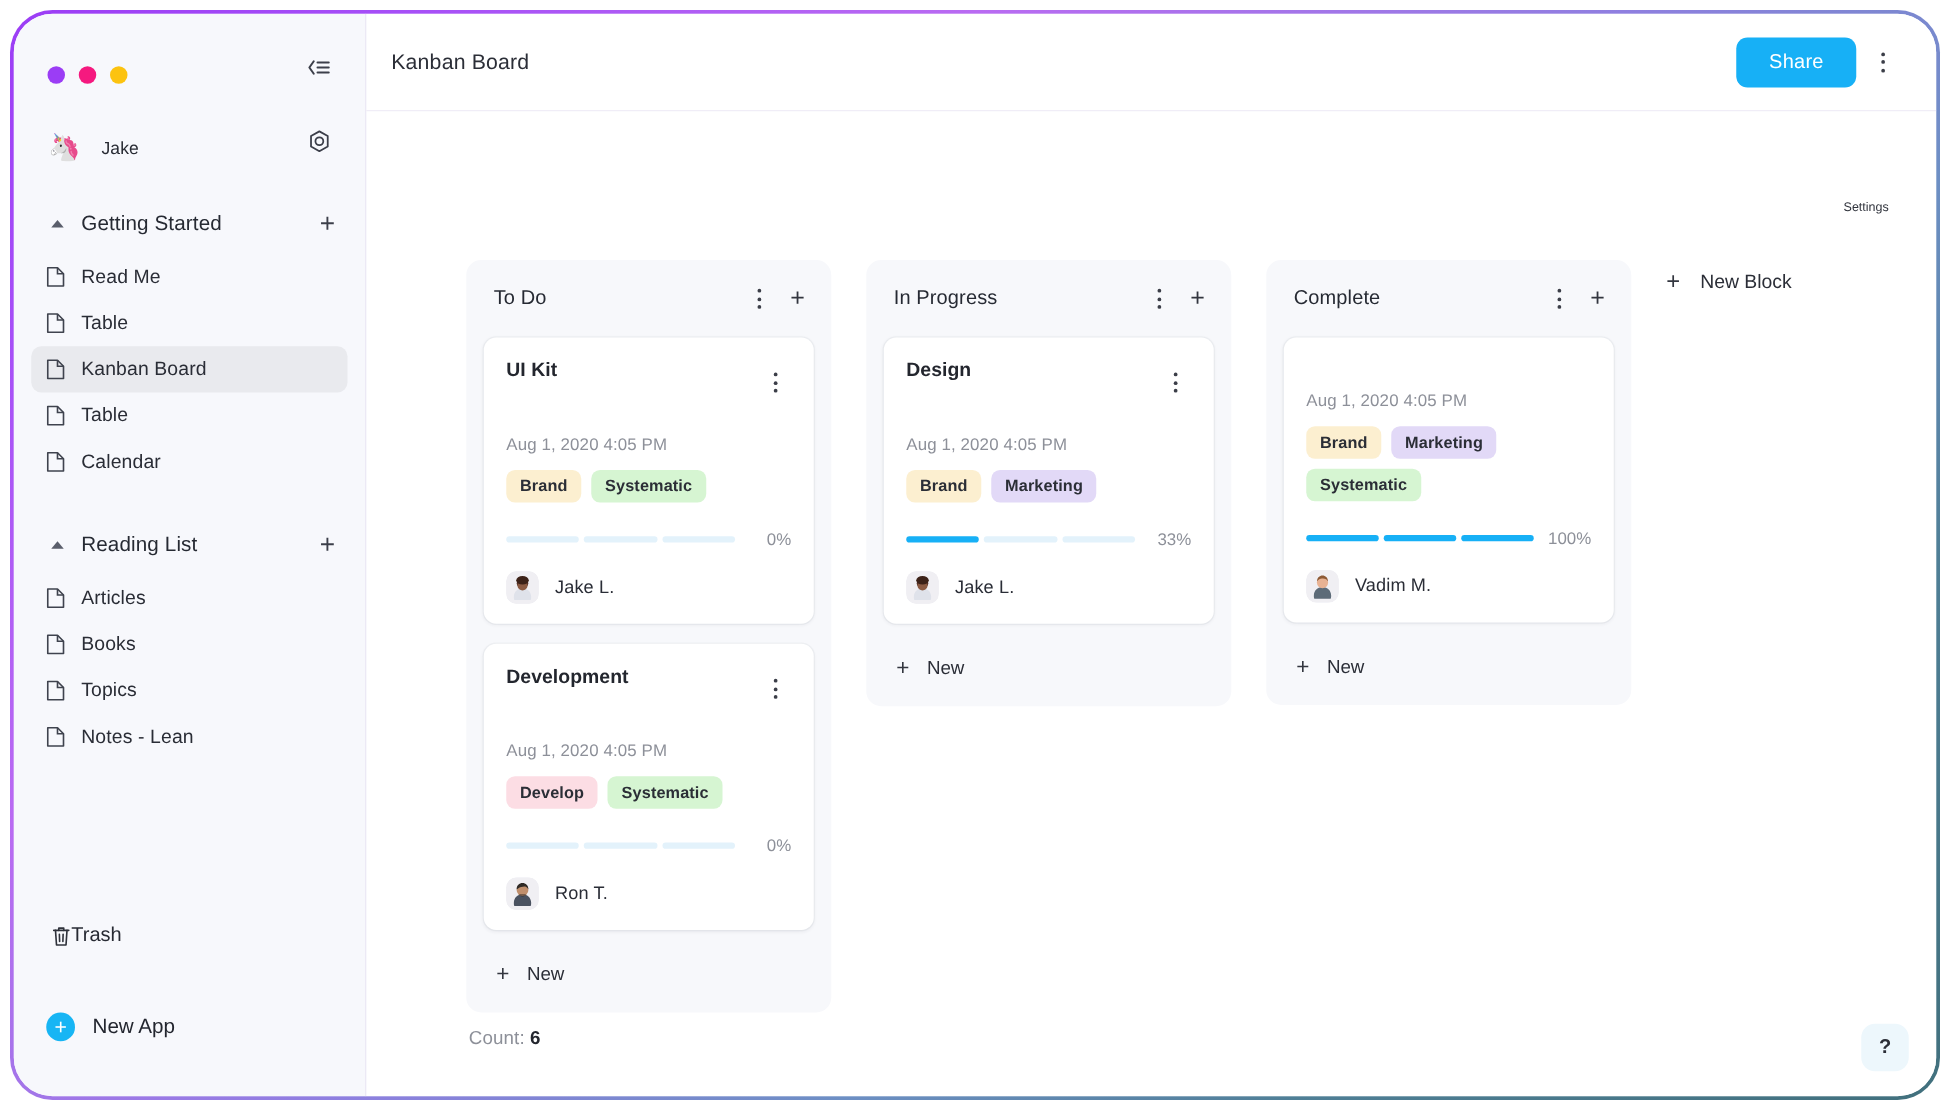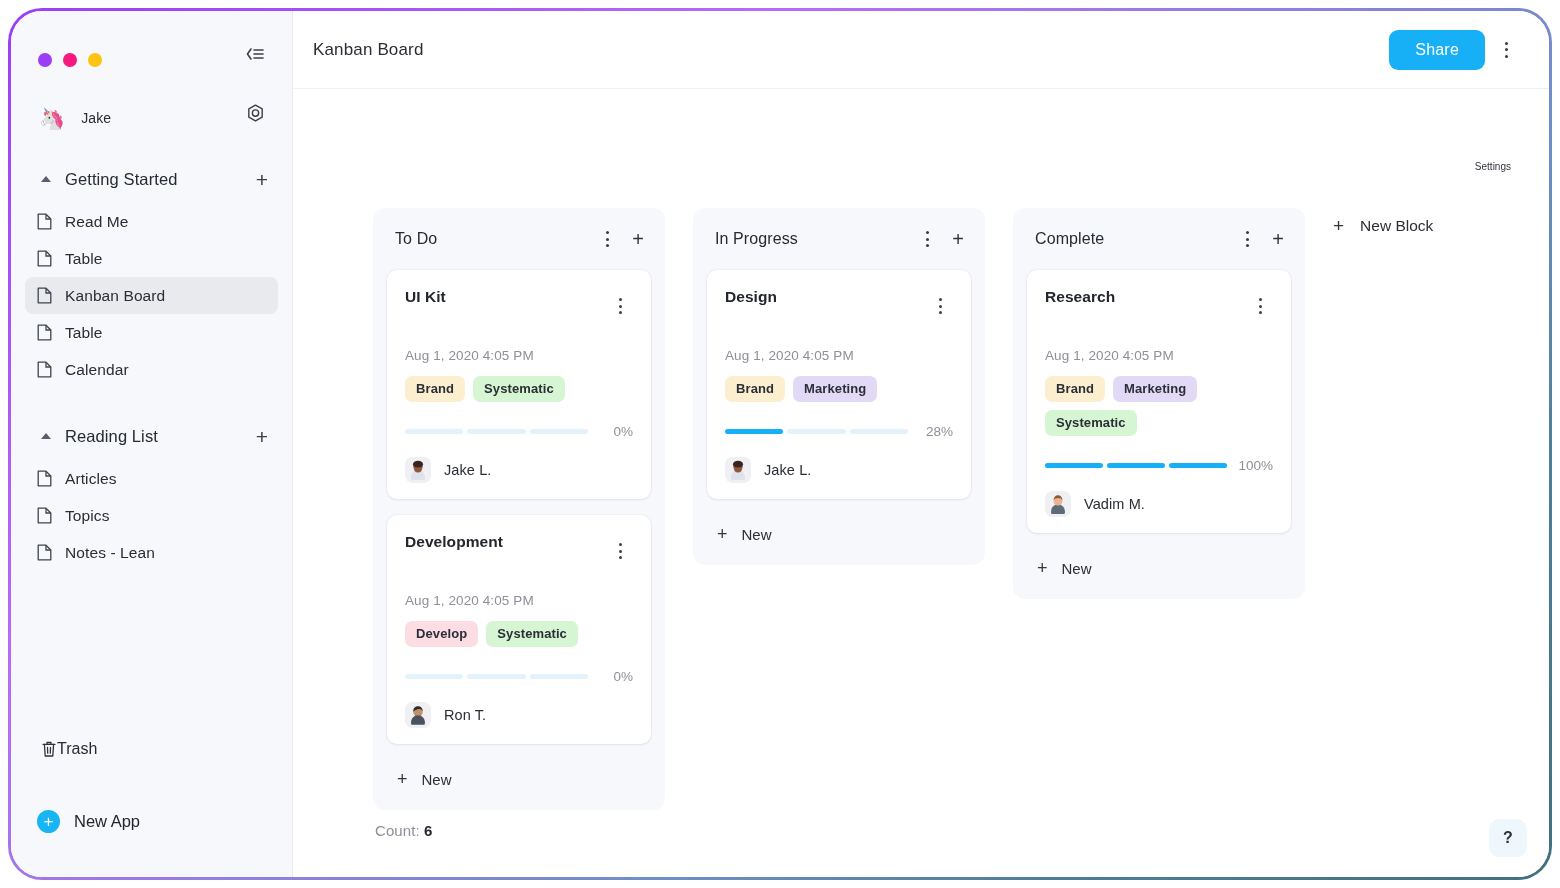--- a/index.html
+++ b/index.html
@@ -371,20 +371,27 @@
           <path d="M1.2 1.2 H9 L13.8 6 V15.8 H1.2 Z" stroke-linejoin="round"></path>
               <path d="M9 1.2 V6 H13.8"></path>
         </svg>
         <span class="nav-label">Articles</span>
       </div>
       <div class="nav-item">
         <svg class="doc-ico" viewBox="0 0 15 17" fill="none" stroke="currentColor" stroke-width="1.3">
           <path d="M1.2 1.2 H9 L13.8 6 V15.8 H1.2 Z" stroke-linejoin="round"></path>
               <path d="M9 1.2 V6 H13.8"></path>
         </svg>
+        <span class="nav-label">Books</span>
+      </div>
+      <div class="nav-item">
+        <svg class="doc-ico" viewBox="0 0 15 17" fill="none" stroke="currentColor" stroke-width="1.3">
+          <path d="M1.2 1.2 H9 L13.8 6 V15.8 H1.2 Z" stroke-linejoin="round"></path>
+              <path d="M9 1.2 V6 H13.8"></path>
+        </svg>
         <span class="nav-label">Topics</span>
       </div>
       <div class="nav-item">
         <svg class="doc-ico" viewBox="0 0 15 17" fill="none" stroke="currentColor" stroke-width="1.3">
           <path d="M1.2 1.2 H9 L13.8 6 V15.8 H1.2 Z" stroke-linejoin="round"></path>
               <path d="M9 1.2 V6 H13.8"></path>
         </svg>
         <span class="nav-label">Notes - Lean</span>
       </div>
 
@@ -545,21 +552,21 @@
             <div class="tags">
               <span class="tag" style="background:#fcefd0">Brand</span>
               <span class="tag" style="background:#e2d9f7">Marketing</span>
             </div>
             <div class="progress-row">
               <span class="segbar">
                 <span class="seg on"></span>
                 <span class="seg"></span>
                 <span class="seg"></span>
               </span>
-              <span class="pct">28%</span>
+              <span class="pct">33%</span>
             </div>
             <div class="assignee">
               <span class="avatar">
                 <svg width="26" height="26" viewBox="0 0 26 26">
                       <rect width="26" height="26" rx="8" fill="#f0eff3"></rect>
                       <circle cx="13" cy="9.6" r="4.6" fill="#54332a"></circle>
                       <path d="M13 13.6c-4.4 0-6.6 3-6.9 6.3-.2 2 .4 3.1.4 3.1h13c0 0 .6-1.1.4-3.1-.3-3.3-2.5-6.3-6.9-6.3z" fill="#dfe2ea"></path>
                       <circle cx="13" cy="11.4" r="4" fill="#8a5a42"></circle>
                       <ellipse cx="13" cy="7.2" rx="5" ry="3.4" fill="#3c2218"></ellipse>
                     </svg>
@@ -581,28 +588,20 @@
               <span class="kebab">
                     <i></i>
                     <i></i>
                     <i></i>
                   </span>
               <span class="col-plus">+</span>
             </span>
           </div>
 
           <div class="card">
-            <div class="card-top">
-              <span class="card-title">Research</span>
-              <span class="kebab card-kebab">
-                    <i></i>
-                    <i></i>
-                    <i></i>
-                  </span>
-            </div>
             <div class="card-date">Aug 1, 2020 4:05 PM</div>
             <div class="tags">
               <span class="tag" style="background:#fcefd0">Brand</span>
               <span class="tag" style="background:#e2d9f7">Marketing</span>
               <span class="tag" style="background:#d6f5d2">Systematic</span>
             </div>
             <div class="progress-row">
               <span class="segbar">
                 <span class="seg on"></span>
                 <span class="seg on"></span>

